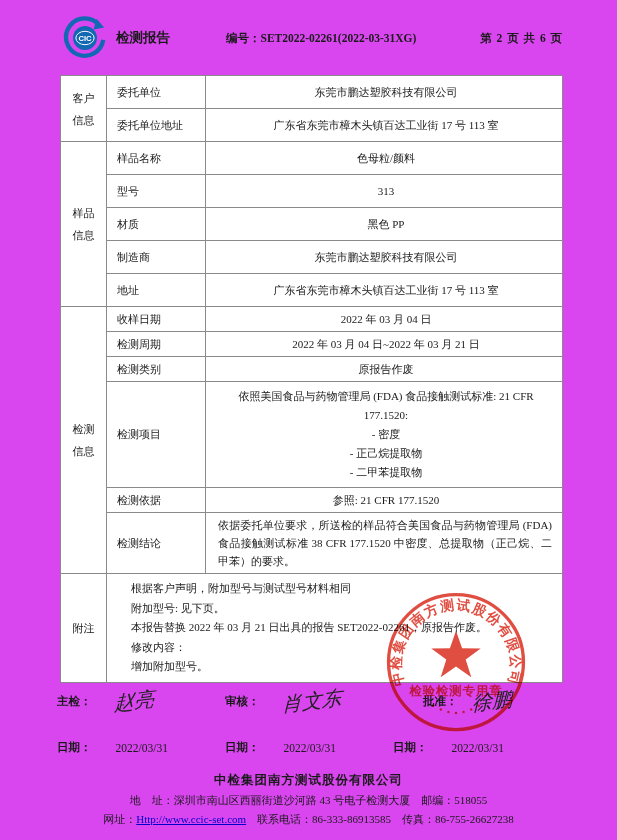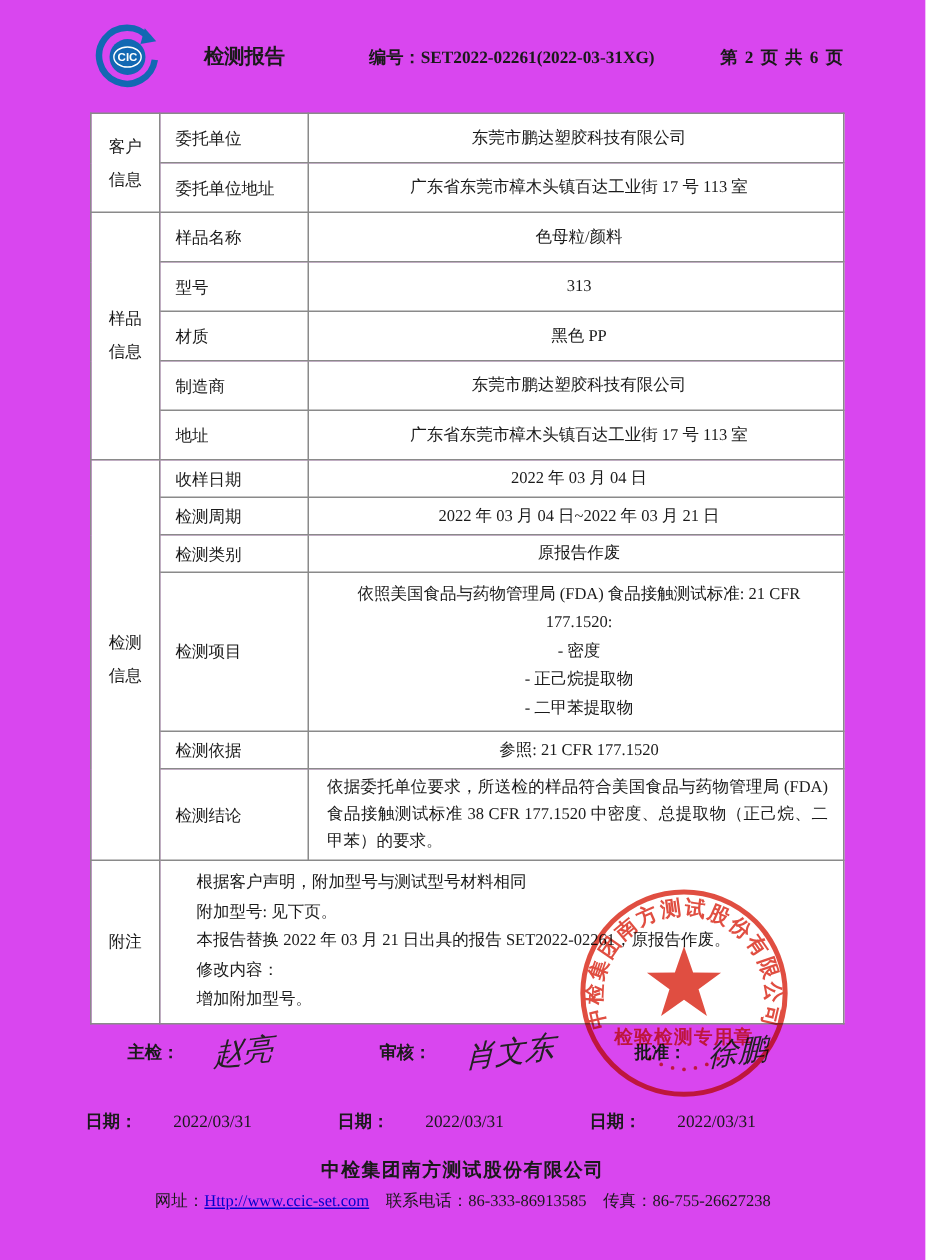--- a/index.html
+++ b/index.html
@@ -5,21 +5,21 @@
   html,body { margin:0; padding:0; background:#fff; }
   .page {
     position:relative; width:617px; height:840px; background:#d946ef;
     font-family:"Liberation Serif", serif; color:#1a1a1a; overflow:hidden;
   }
 
   
   .header { position:absolute; top:14px; left:62px; width:501px; height:48px;
             display:flex; align-items:center; }
   .logo { width:46px; height:46px; flex:0 0 auto; }
-  .header-title { font-size:13.5px; font-weight:bold; margin-left:28px; white-space:nowrap; }
+  .header-title { font-size:13.5px; font-weight:bold; margin-left:8px; white-space:nowrap; }
   .header-no { font-size:11.5px; font-weight:bold; margin-left:56px; white-space:nowrap; }
   .header-page { font-size:11.5px; font-weight:bold; margin-left:auto; white-space:nowrap; letter-spacing:1px; }
 
   
   table.report { position:absolute; top:75px; left:60px; width:503px;
                  border-collapse:collapse; table-layout:fixed; font-size:11px; }
   table.report td { border:1px solid #8a8a8a; vertical-align:middle; background:#fff; }
   .col-group { width:46px; }
   .col-label { width:99px; }
   .group-cell { text-align:center; white-space:pre-line; line-height:22px; padding:2px 0; }
@@ -28,21 +28,21 @@
   .r33 { height:33px; }
   .r24 { height:24px; }
   .multiline { line-height:19px; padding-top:5px; padding-bottom:5px; }
   .conclusion { line-height:18px; text-align:justify; padding-right:10px; }
   .remarks-cell { line-height:19.5px; padding:5px 8px 5px 24px; white-space:pre-line; }
 
   
   .signatures { position:absolute; left:57px; top:684px; width:506px; font-size:11.5px; }
   .sig-row { display:flex; height:34px; align-items:center; }
   .sig-col { width:168px; display:flex; align-items:center; }
-  .sig-role { font-weight:bold; white-space:nowrap;margin-left:28px; }
+  .sig-role { font-weight:bold; white-space:nowrap; }
   .sig-name { font-family:"DejaVu Sans", sans-serif; font-style:italic; font-size:20px;
               margin-left:22px; transform:rotate(-7deg) skewX(-8deg); color:#222; white-space:nowrap; }
   .approve-col .sig-role { margin-left:30px; }
   .approve-col .sig-name { margin-left:14px; }
   .date-row { display:flex; margin-top:22px; }
   .date-col { width:168px; display:flex; align-items:center; }
   .date-label { font-weight:bold; white-space:nowrap; }
   .date-value { margin-left:24px; font-size:11.5px; }
 
   
@@ -206,18 +206,19 @@
           <circle cx="80" cy="131.5" r="1.3"></circle>
         <circle cx="88" cy="130.5" r="1.3"></circle>
           <circle cx="96" cy="128" r="1.3"></circle>
         <circle cx="104" cy="124" r="1.3"></circle>
       </g>
     </svg>
   </div>
 
   <div class="footer">
     <div class="footer-company">中检集团南方测试股份有限公司</div>
+    <div class="footer-line">地　址：深圳市南山区西丽街道沙河路 43 号电子检测大厦　邮编：518055</div>
     <div class="footer-line">
       <span>网址：</span><span class="footer-link">Http://www.ccic-set.com</span><span>　联系电话：86-333-86913585　传真：86-755-26627238</span>
     </div>
   </div>
 
 </div>
 
 </body></html>

